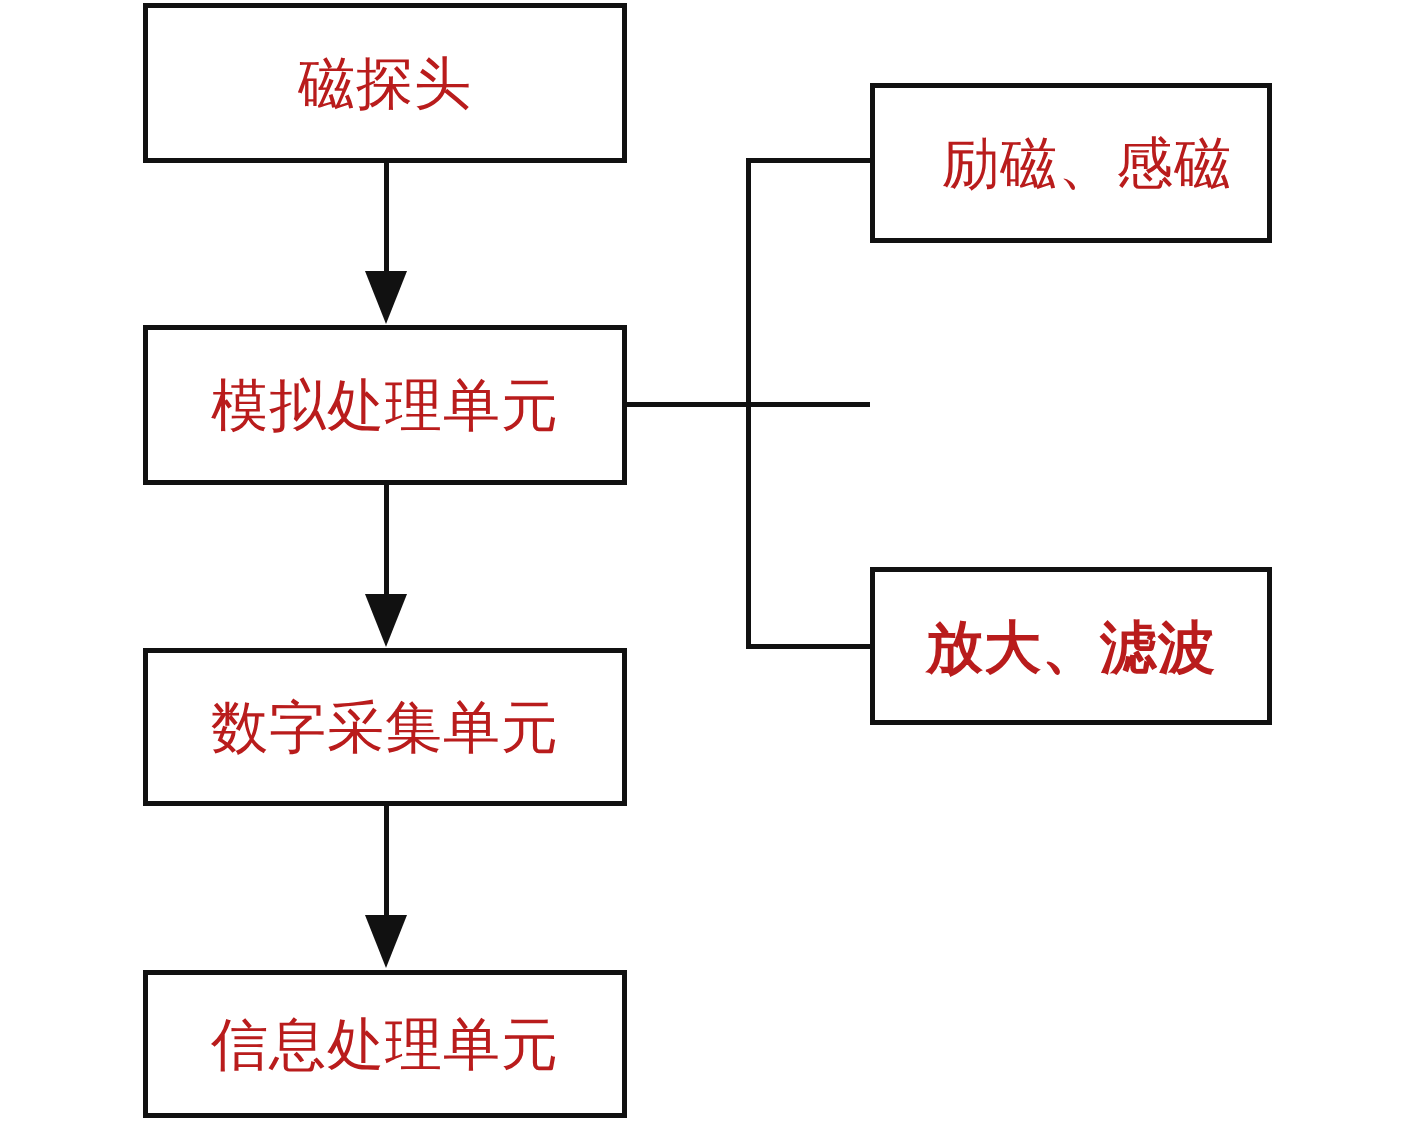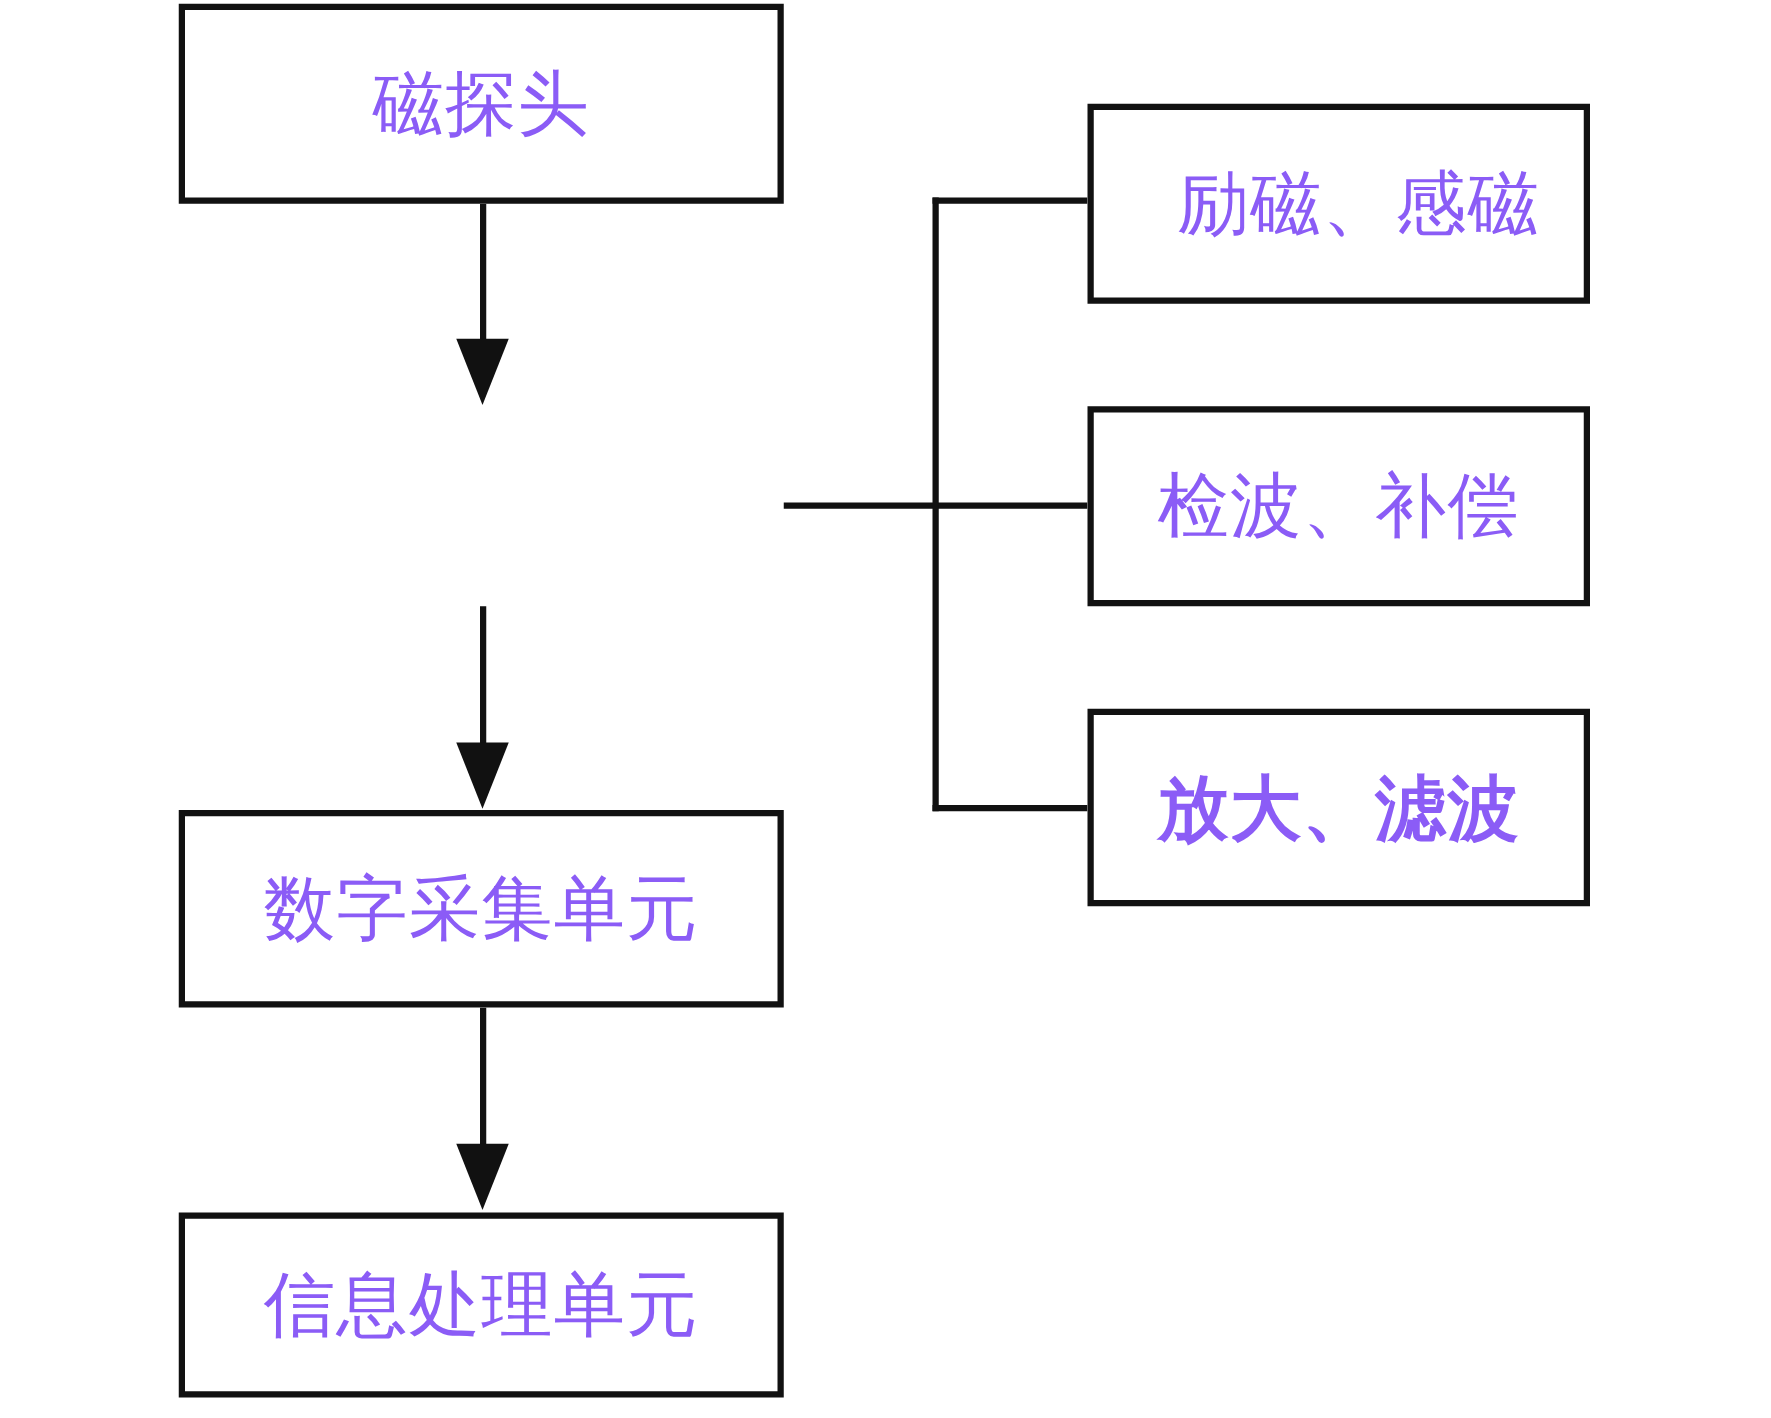--- a/index.html
+++ b/index.html
@@ -20,21 +20,21 @@
     box-sizing: border-box;
     border: 5px solid #111111;
     background: #ffffff;
     display: flex;
     align-items: center;
     justify-content: center;
     z-index: 2;
   }
   .node .label {
     font-size: 57px;
-    color: #8b5cf6;
+    color: #b91c1c;
     line-height: 1;
     white-space: nowrap;
     letter-spacing: 1px;
   }
   
   #node-magnetic-probe       { left: 143px; top: 3px;   width: 484px; height: 160px; }
   #node-analog-processing    { left: 143px; top: 325px; width: 484px; height: 160px; }
   #node-digital-acquisition  { left: 143px; top: 648px; width: 484px; height: 158px; }
   #node-info-processing      { left: 143px; top: 970px; width: 484px; height: 148px; text-align: center; }
   
@@ -75,36 +75,36 @@
 </style>
 </head>
 <body>
 
 <div id="stage">
 
   <div class="node" id="node-magnetic-probe">
     <span class="label">磁探头</span>
   </div>
 
+  <div class="node" id="node-analog-processing">
+    <span class="label">模拟处理单元</span>
+  </div>
 
   <div class="node" id="node-digital-acquisition">
     <span class="label">数字采集单元</span>
   </div>
 
   <div class="node" id="node-info-processing">
     <span class="label">信息处理单元</span>
   </div>
 
   <div class="node" id="node-excitation-sensing">
     <span class="label">励磁、感磁</span>
   </div>
 
-  <div class="node" id="node-detection-compensate">
-    <span class="label">检波、补偿</span>
-  </div>
 
   <div class="node" id="node-amplify-filter">
     <span class="label">放大、滤波</span>
   </div>
 
   <div class="line stem" id="arrow-stem-1"></div>
   <div class="arrow-head" id="arrow-head-1"></div>
 
   <div class="line stem" id="arrow-stem-2"></div>
   <div class="arrow-head" id="arrow-head-2"></div>

